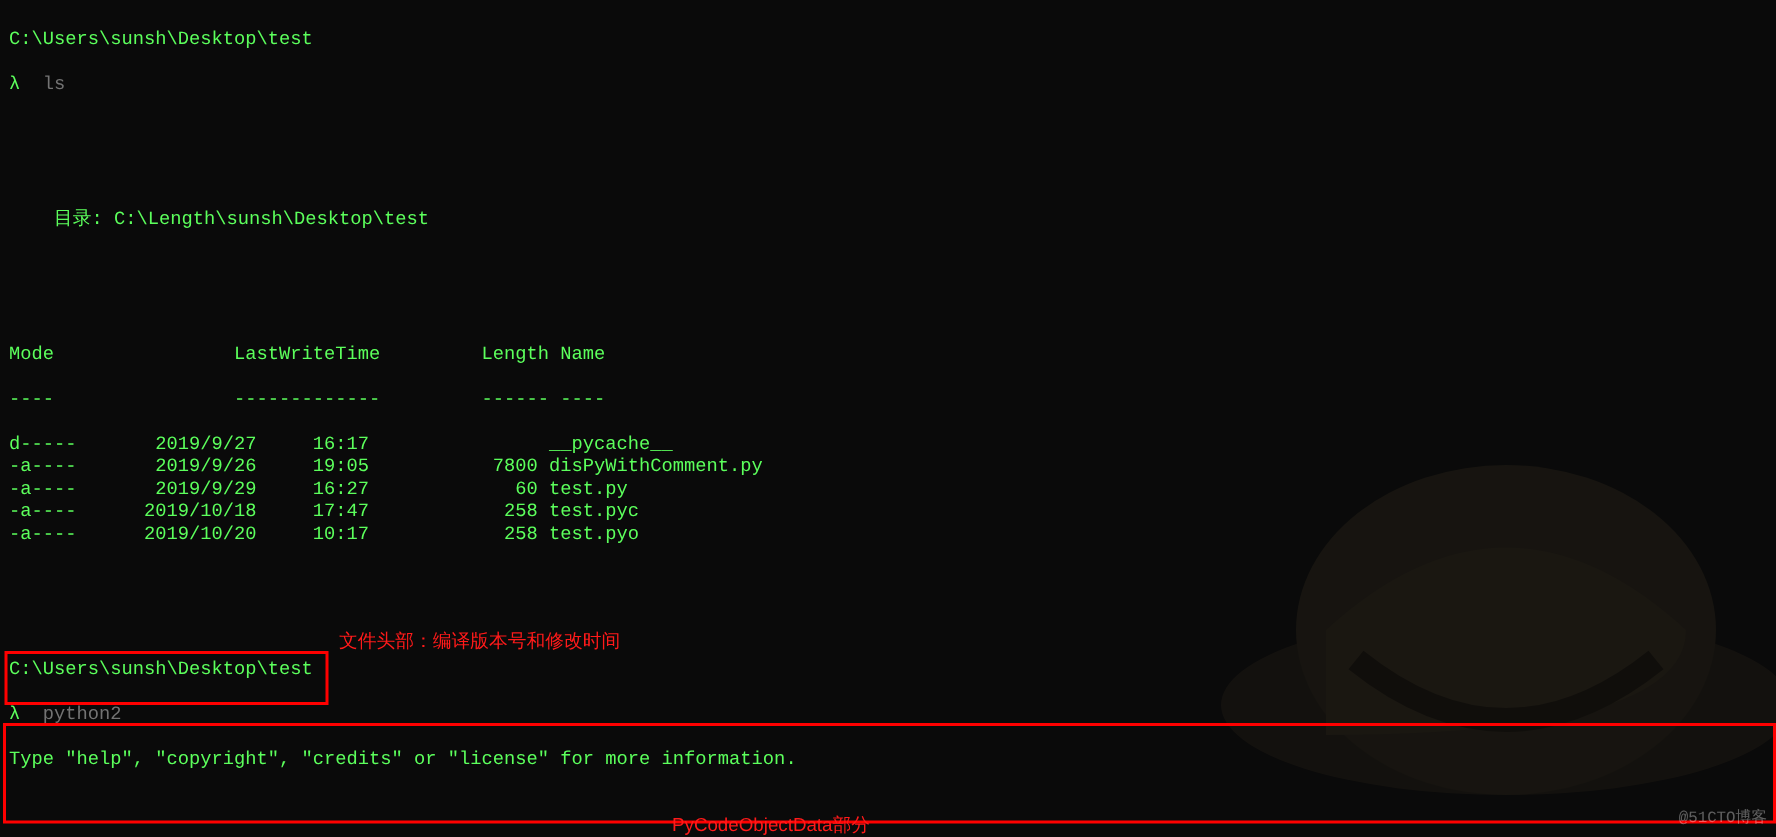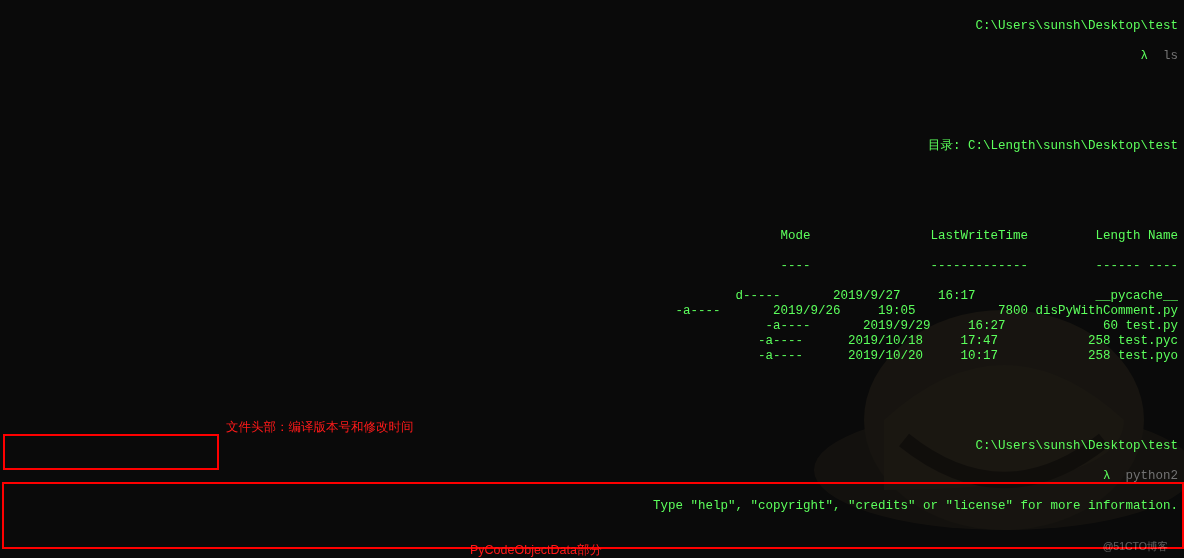--- a/index.html
+++ b/index.html
@@ -26,21 +26,21 @@
     position: absolute;
     right: 0;
     top: 160px;
     width: 480px;
     height: 400px;
     opacity: 0.20;
     z-index: 0;
     pointer-events: none;
   }
 
-  .line { display: block; position: relative; z-index: 1; text-align: right; }
+  .line { display: block; position: relative; z-index: 1; }
   .prompt-lambda { color: #5cff5c; }
   .cmd { color: #737373; }
 
   .box-red-small {
     position: absolute;
     border: 2px solid #ff0000;
     background: transparent;
     pointer-events: none;
     z-index: 2;
   }
@@ -57,26 +57,26 @@
     color: #ff1a1a;
     font-family: "Microsoft YaHei", "SimSun", sans-serif;
     font-size: 12.5px;
     position: absolute;
     white-space: nowrap;
     z-index: 3;
   }
 
   .watermark {
     position: absolute;
-    right: 16px;
+    right: 6px;
     bottom: 4px;
     color: rgba(255,255,255,0.35);
     font-size: 10.5px;
     z-index: 3;
-    font-family: Liberation Sans, sans-serif;
+    font-family: Liberation Mono, monospace;
   }
 </style>
 </head>
 <body>
 
 <svg class="bg-image" viewBox="0 0 480 400">
   <ellipse cx="300" cy="310" rx="190" ry="60" fill="#3a3020"></ellipse>
   <ellipse cx="300" cy="260" rx="140" ry="110" fill="#4a3e28"></ellipse>
   <path d="M180 260 Q300 150 420 260 Q420 330 180 330 Z" fill="#5a4b30"></path>
   <path d="M200 280 Q300 360 400 280" stroke="#2a2010" stroke-width="16" fill="none"></path>
@@ -103,15 +103,15 @@
 
 
 
 
 </div>
 
 <div class="box-red-small" style="left:3px; top:434px; width:212px; height:32px;"></div>
 <span class="annot" style="left:226px; top:420px;">文件头部：编译版本号和修改时间</span>
 
 <div class="box-red-big" style="left:2px; top:482px; width:1178px; height:63px;"></div>
-<span class="annot" style="left:470px; top:543px;">PyCodeObjectData部分</span>
+<span class="annot" style="left:448px; top:543px;">PyCodeObjectData部分</span>
 
 <span class="watermark">@51CTO博客</span>
 
 </body></html>

